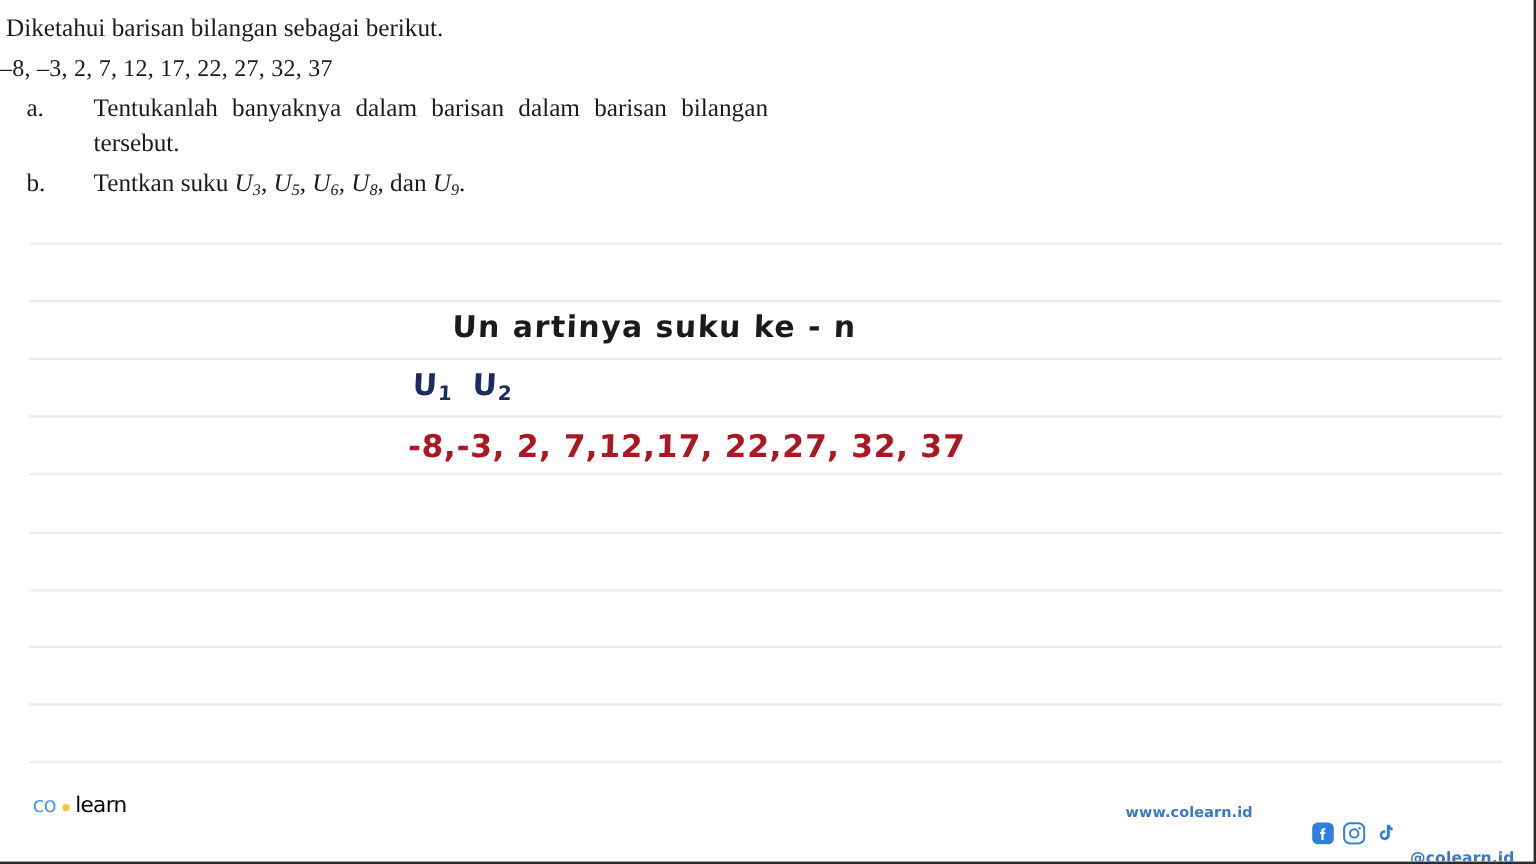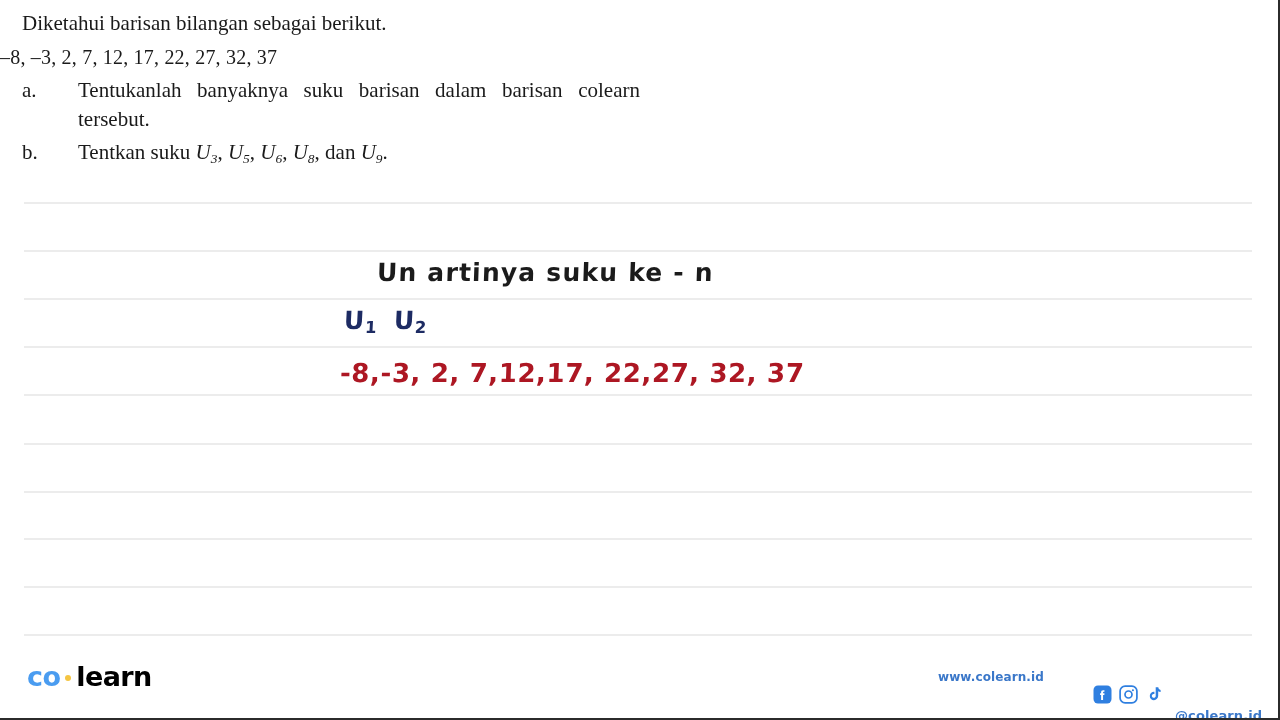--- a/index.html
+++ b/index.html
@@ -42,21 +42,21 @@
     position: absolute;
     left: 0; top: 0;
     width: 700px;
     padding: 8px 0 0 0;
   }
   .q-line {
     font-family: "Liberation Serif", serif;
     font-size: 21px;
     line-height: 30px;
     color: #1a1a1a;
-    padding-left: 22px;
+    padding-left: 5px;
   }
   .q-seq {
     font-family: "Liberation Serif", serif;
     font-size: 20px;
     line-height: 30px;
     color: #1a1a1a;
     margin-top: 4px;
     letter-spacing: 0.2px;
   }
   .q-item {
@@ -138,22 +138,22 @@
     left: 0;
     top: 650px;
     width: 1280px;
     height: 70px;
   }
   .logo {
     position: absolute;
     left: 27px;
     top: 11px;
     font-family: "DejaVu Sans", sans-serif;
-    font-weight: 700;
-    font-size: 27px;
+    font-weight: 400;
+    font-size: 18px;
     letter-spacing: -0.6px;
     display: flex;
     align-items: center;
   }
   .logo .co { color: #4a9cf0; }
   .logo .dot {
     display: inline-block;
     width: 6px; height: 6px;
     border-radius: 50%;
     background: #f5c542;
@@ -217,21 +217,21 @@
     </div>
 
   <div class="question">
 
     <div class="q-line">Diketahui barisan bilangan sebagai berikut.</div>
 
     <div class="q-seq">–8, –3, 2, 7, 12, 17, 22, 27, 32, 37</div>
 
     <div class="q-item">
       <div class="q-label">a.</div>
-      <div class="q-body justify">Tentukanlah banyaknya suku barisan dalam barisan colearn tersebut.</div>
+      <div class="q-body justify">Tentukanlah banyaknya dalam barisan dalam barisan bilangan tersebut.</div>
     </div>
 
     <div class="q-item">
       <div class="q-label">b.</div>
       <div class="q-body">
         <span>Tentkan suku</span>
         <span class="ital"><span>U</span><sub>3</sub></span><span>,</span>
         <span class="ital"><span>U</span><sub>5</sub></span><span>,</span>
         <span class="ital"><span>U</span><sub>6</sub></span><span>,</span>
         <span class="ital"><span>U</span><sub>8</sub></span><span>,</span>

